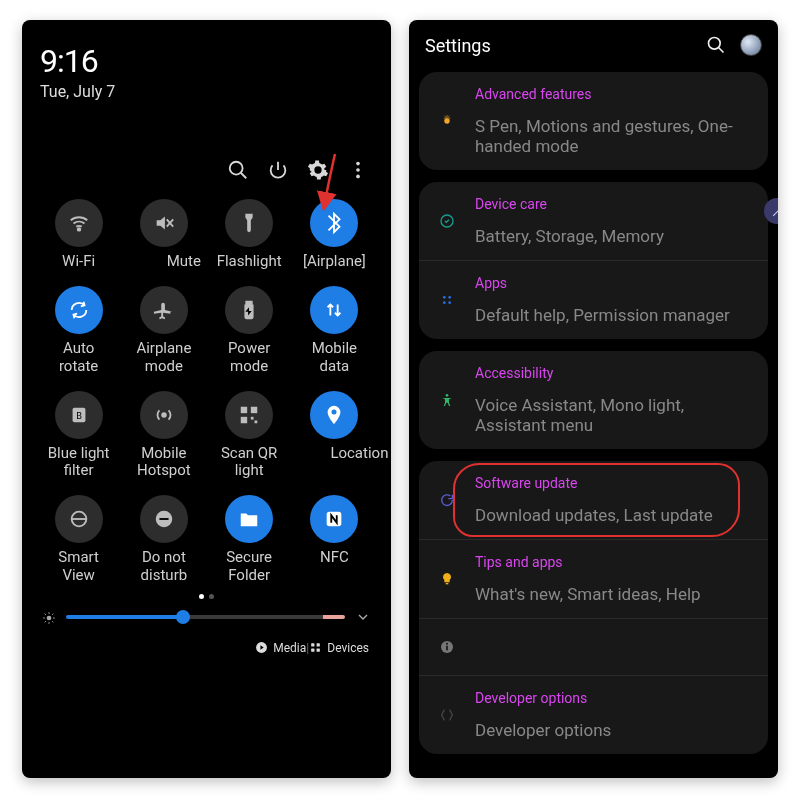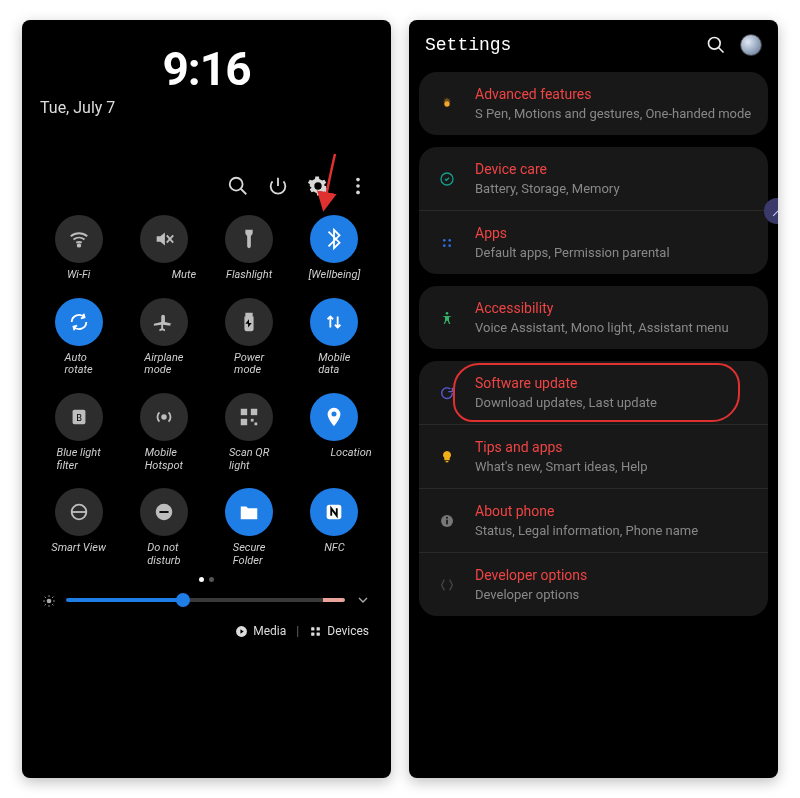--- a/index.html
+++ b/index.html
@@ -17,21 +17,21 @@
     background: #000;
     border-radius: 8px;
     box-shadow: 0 4px 14px rgba(0,0,0,0.25);
     color: #fff;
     position: relative;
     overflow: hidden;
   }
 
   
   .qs-time { padding: 22px 18px 0; }
-  .qs-time .clock { font-size: 46px; font-weight: 700; letter-spacing: -1px; text-align: center; }
+  .qs-time .clock { font-size: 32px; font-weight: 400; letter-spacing: -1px; }
   .qs-time .date { font-size: 16px; color: #ddd; margin-top: 2px; }
 
   .qs-toolbar {
     display: flex;
     justify-content: flex-end;
     align-items: center;
     gap: 18px;
     padding: 58px 22px 10px 0;
   }
   .qs-toolbar .tbtn {
@@ -56,25 +56,25 @@
   .tile .circ {
     width: 48px; height: 48px;
     border-radius: 50%;
     display: flex; align-items: center; justify-content: center;
     color: #fff;
   }
   .tile.on .circ { background: #1f7de6; }
   .tile.off .circ { background: #2d2d2d; color: #bdbdbd; }
   .tile .circ svg { width: 22px; height: 22px; }
   .tile .lbl {
-    font-size: 11px;
+    font-size: 15px;
     color: #cfcfcf;
+    text-align: center;
     line-height: 1.15;
     max-width: 66px;
-    font-style: italic;
   }
 
   .qs-dots {
     display: flex; justify-content: center; gap: 5px;
     padding: 10px 0 6px;
   }
   .qs-dots span { width: 5px; height: 5px; border-radius: 50%; background: #555; }
   .qs-dots span.active { background: #fff; }
 
   .brightness {
@@ -91,41 +91,40 @@
   .b-thumb {
     position: absolute; top: -5px; left: 42%;
     width: 14px; height: 14px; border-radius: 50%; background: #1f7de6;
     transform: translateX(-50%);
   }
   .b-chev { width: 16px; height: 16px; color: #aaa; }
   .b-chev svg { width: 100%; height: 100%; }
 
   .qs-footer {
     display: flex; justify-content: flex-end; align-items: center;
-    gap: 10px;
     padding: 10px 22px 0 0;
     font-size: 12px; color: #ddd;
   }
   .qs-footer .sep { color: #666; }
   .qs-footer .fbtn { display: flex; align-items: center; gap: 5px; }
   .qs-footer svg { width: 13px; height: 13px; }
 
   
   .arrow {
     position: absolute;
     left: 287px; top: 132px;
     pointer-events: none;
   }
 
   
   .st-head {
     display: flex; align-items: center; justify-content: space-between;
     padding: 14px 16px 10px;
   }
-  .st-head h1 { font-size: 18px; font-weight: 400; font-family: Liberation Mono, monospace; }
+  .st-head h1 { font-size: 18px; font-weight: 400; }
   .st-head .acts { display: flex; align-items: center; gap: 14px; }
   .st-head .acts .ico { width: 20px; height: 20px; color: #eee; }
   .avatar { width: 22px; height: 22px; border-radius: 50%; background: radial-gradient(circle at 35% 35%, #dfe8f5, #5a6f8f); border: 1px solid #444; }
 
   .card {
     background: #181818;
     margin: 6px 10px 12px;
     border-radius: 18px;
     overflow: hidden;
   }
@@ -135,22 +134,22 @@
     border-top: 1px solid #2a2a2a;
     position: relative;
   }
   .row:first-child { border-top: none; }
   .row .ric {
     width: 28px; height: 28px; border-radius: 50%;
     display: flex; align-items: center; justify-content: center;
     flex-shrink: 0;
   }
   .row .ric svg { width: 16px; height: 16px; }
-  .row .txt .title { font-size: 14px; color: #ef4444; }
-  .row .txt .sub { font-size: 13px; color: #888; margin-top: 4px; }
+  .row .txt .title { font-size: 14px; color: #d946ef; }
+  .row .txt .sub { font-size: 17px; color: #888; margin-top: 14px; }
 
   .annot-circle {
     position: absolute;
     left: 34px; top: 2px; right: 28px; bottom: 2px;
     border: 2.5px solid #e03131;
     border-radius: 26px 22px 28px 20px;
     pointer-events: none;
   }
 
   .fab-edge {
@@ -228,21 +227,21 @@
           </svg>
         </div>
         <div class="lbl" style="white-space: pre-line;">Flashlight</div>
       </div>
       <div class="tile on">
         <div class="circ">
           <svg viewBox="0 0 24 24" fill="none" stroke="currentColor" stroke-width="2">
             <path d="M12 2v20l6-6-12-12 12 12-6 6V2l6 6-12 12"></path>
           </svg>
         </div>
-        <div class="lbl" style="white-space: pre-line;">[Wellbeing]</div>
+        <div class="lbl" style="white-space: pre-line;">[Airplane]</div>
       </div>
       <div class="tile on">
         <div class="circ">
           <svg viewBox="0 0 24 24" fill="none" stroke="currentColor" stroke-width="2">
             <path d="M4 12a8 8 0 0 1 14-5"></path>
             <path d="M20 12a8 8 0 0 1-14 5"></path>
             <polyline points="17 3 18 7 14 8"></polyline>
             <polyline points="7 21 6 17 10 16"></polyline>
           </svg>
         </div>
@@ -468,21 +467,21 @@
           <div class="ric" style="color:#2b6edd">
             <svg viewBox="0 0 24 24" fill="currentColor">
               <circle cx="8" cy="8" r="2"></circle>
               <circle cx="16" cy="8" r="2"></circle>
               <circle cx="8" cy="16" r="2"></circle>
               <circle cx="16" cy="16" r="2"></circle>
             </svg>
           </div>
           <div class="txt">
             <div class="title">Apps</div>
-            <div class="sub">Default apps, Permission parental</div>
+            <div class="sub">Default help, Permission manager</div>
           </div>
         </div>
       </div>
       <div class="card">
         <div class="row">
           <div class="ric" style="color:#33b36a">
             <svg viewBox="0 0 24 24" fill="currentColor">
               <circle cx="12" cy="5" r="2"></circle>
               <path d="M5 9h14l-4 2v5l2 5h-2l-2-5h-2l-2 5H7l2-5v-5L5 9z"></path>
             </svg>
@@ -520,24 +519,20 @@
           </div>
         </div>
         <div class="row">
           <div class="ric" style="color:#777">
             <svg viewBox="0 0 24 24" fill="currentColor">
               <circle cx="12" cy="12" r="9"></circle>
               <rect x="11" y="10" width="2" height="7" fill="#000"></rect>
               <circle cx="12" cy="7" r="1.3" fill="#000"></circle>
             </svg>
           </div>
-          <div class="txt">
-            <div class="title">About phone</div>
-            <div class="sub">Status, Legal information, Phone name</div>
-          </div>
         </div>
         <div class="row">
           <div class="ric" style="color:#444">
             <svg viewBox="0 0 24 24" fill="none" stroke="currentColor" stroke-width="2">
               <path d="M8 4l-4 8 4 8"></path>
               <path d="M16 4l4 8-4 8"></path>
             </svg>
           </div>
           <div class="txt">
             <div class="title">Developer options</div>

